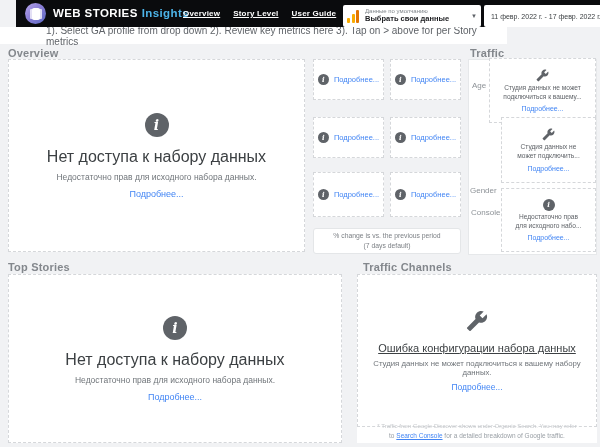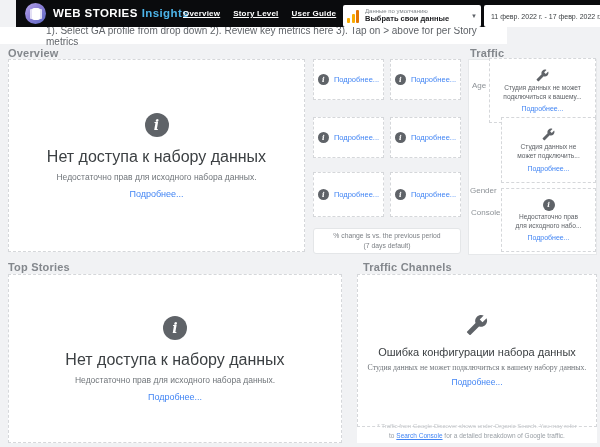--- a/index.html
+++ b/index.html
@@ -70,22 +70,22 @@
   .aud-age { left:489px; top:58px; width:107px; height:65px; z-index:1; }
   .aud-gender { left:501px; top:117px; width:95px; height:66px; }
   .aud-device { left:501px; top:188px; width:95px; height:64px; }
 
   
   .ts-card { left:8px; top:274px; width:334px; height:169px; }
 
   
   .tc-panel { position:absolute; left:357px; top:274px; width:240px; height:169px; background:#ffffff; }
   .tc-err { position:absolute; left:0; top:0; width:240px; height:153px; border:1px dashed #d5d7da; z-index:1; }
-  .tc-title { font-size:11px; color:#3c4043; margin-top:10px; }
-  .tc-sub { font-size:7.8px; color:#70757a; margin-top:5px;font-family:Liberation Serif, serif; }
+  .tc-title { font-size:11px; color:#3c4043; margin-top:10px;text-decoration:underline; }
+  .tc-sub { font-size:7.8px; color:#70757a; margin-top:5px; }
   .tc-link { font-size:8.5px; margin-top:5px; }
   .tc-foot { position:absolute; left:0; width:240px; text-align:center; z-index:2; }
   .tc-foot1 { top:149px; font-size:6px; color:#c7cacd; white-space:nowrap; }
   .tc-foot2 { top:158px; font-size:6.5px; color:#9aa0a6; }
   .tc-foot2 a { text-decoration:underline; }
 </style>
 </head>
 <body>
 
 <div class="stage">

